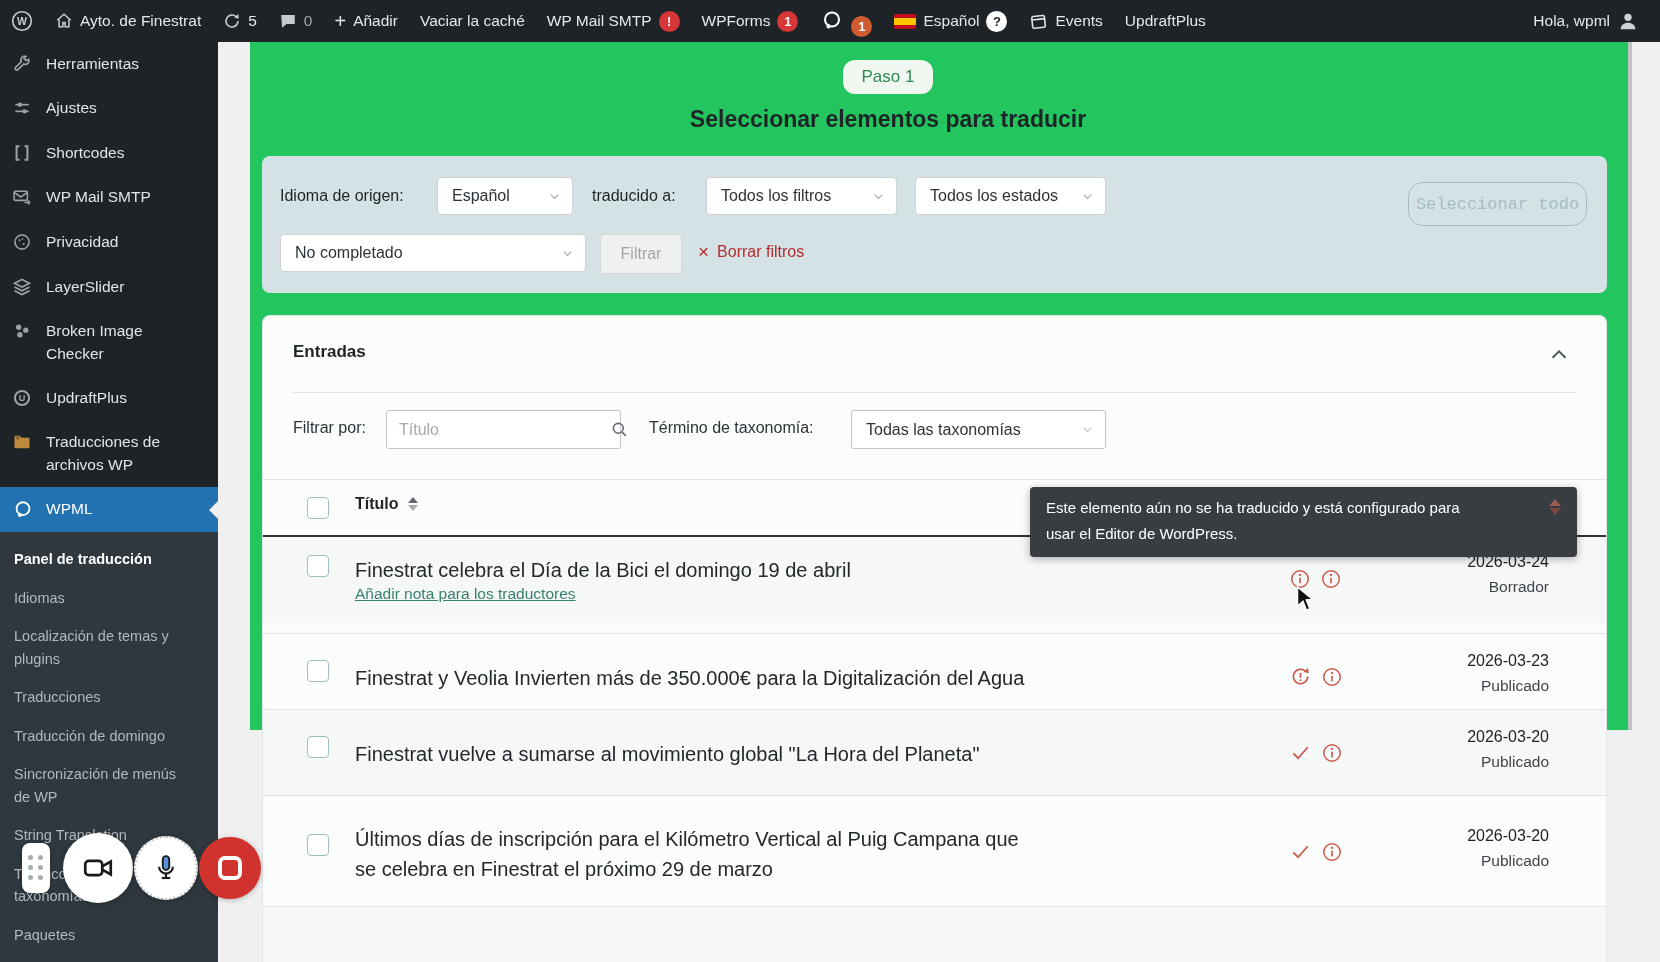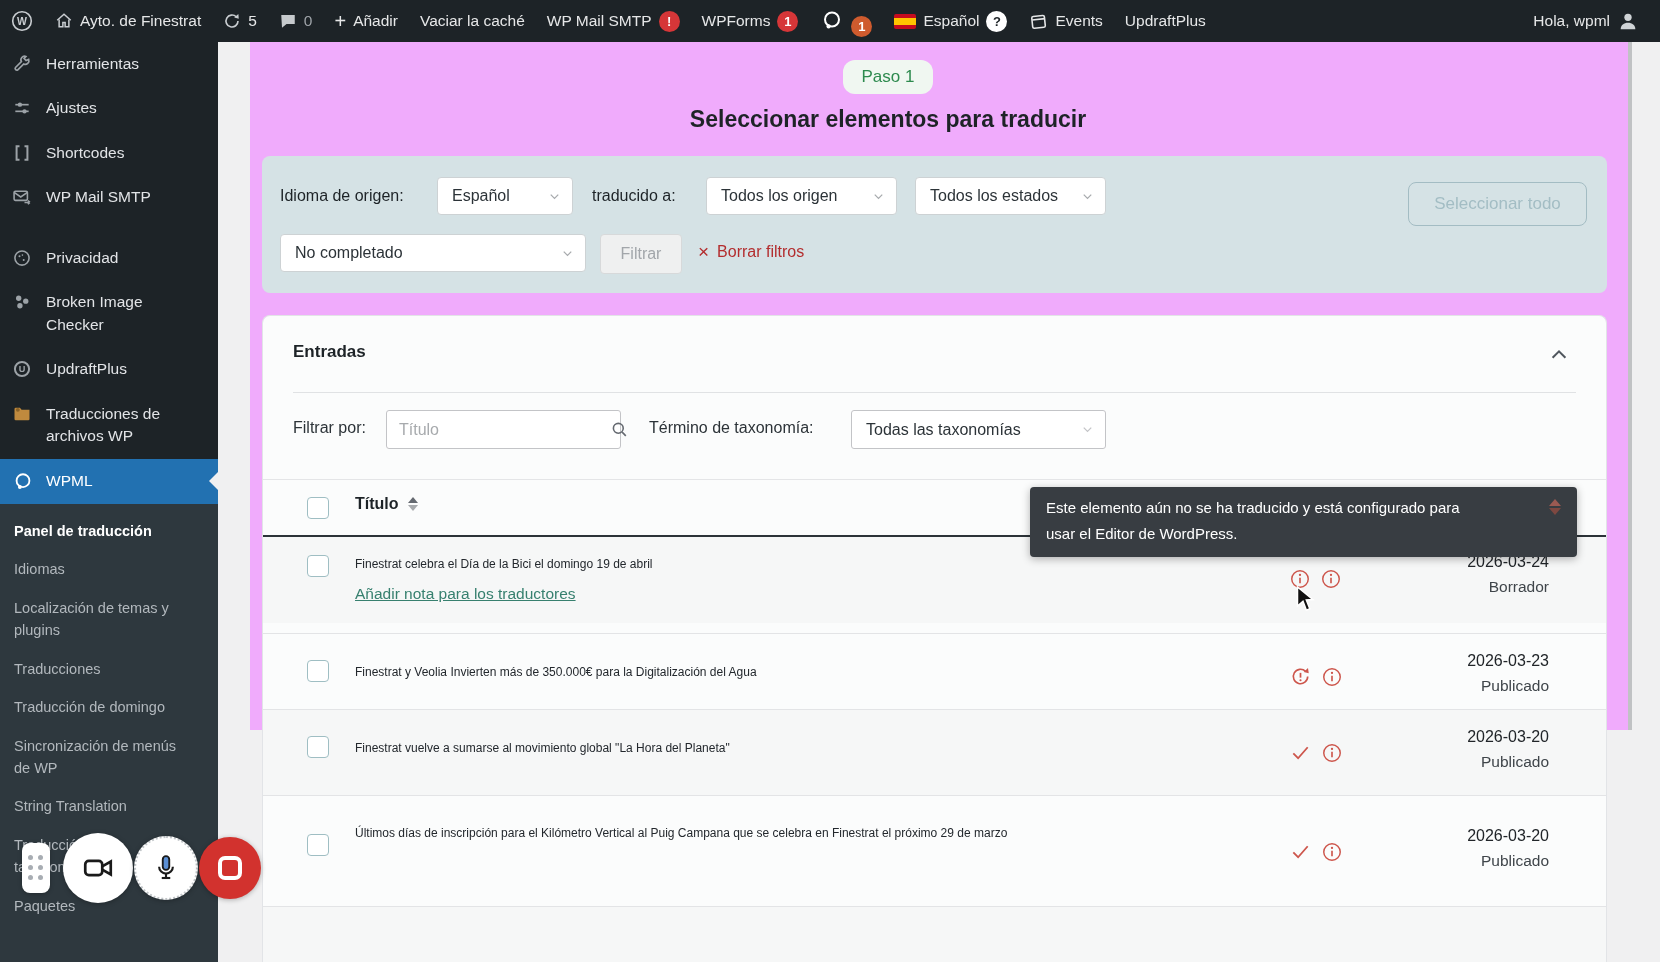--- a/index.html
+++ b/index.html
@@ -28,36 +28,36 @@
   .side-item.active{background:#2271b1;color:#fff;position:relative;}
   .side-item.active .sidico{color:#fff;}
   .side-item.active::after{content:'';position:absolute;right:0;top:50%;transform:translateY(-50%);
     border:9px solid transparent;border-right-color:#f0f0f1;}
   .side-gap{height:16px;}
   .submenu{background:#2e383e;flex:1;padding:16px 10px 0 14px;}
   .submenu-item{font-size:14.5px;color:#b2b8bd;margin-bottom:16px;line-height:1.55;cursor:default;}
   .submenu-item.current{color:#fff;font-weight:bold;}
 
   
-  .maincard{position:absolute;left:250px;top:42px;width:1378px;height:688px;background:#f0abfc;
+  .maincard{position:absolute;left:250px;top:42px;width:1378px;height:688px;background:#22c55e;
     border-right:4px solid #c0c2c4;box-sizing:content-box;}
   .step-badge{position:absolute;left:593px;top:18px;width:90px;height:34px;background:#f0f7f1;
     color:#2d8a4e;font-size:17px;border-radius:12px;display:flex;align-items:center;justify-content:center;}
   .page-title{position:absolute;left:0;top:64px;width:1276px;text-align:center;font-size:23px;
     font-weight:bold;color:#1e2327;}
 
   
   .filterpanel{position:absolute;left:12px;top:114px;width:1345px;height:137px;background:#d5e2e5;border-radius:8px;}
   .flabel{position:absolute;font-size:16px;color:#1d2327;}
   .select{position:absolute;background:#fff;border:1px solid #cdd2d4;border-radius:4px;height:38px;
     display:flex;align-items:center;justify-content:space-between;padding:0 10px 0 14px;font-size:16px;
     color:#2c3338;box-sizing:border-box;cursor:pointer;}
   .btn-ghost{position:absolute;right:20px;top:26px;width:177px;height:42px;border:1px solid #a3bcc3;
-    border-radius:8px;color:#a3bdc4;font-size:17px;background:transparent;display:flex;
-    align-items:center;justify-content:center;}
+    border-radius:15px;color:#a3bdc4;font-size:17px;background:transparent;display:flex;
+    align-items:center;justify-content:center;font-family:Liberation Mono, monospace;}
   .btn-filtrar{position:absolute;left:338px;top:78px;width:80px;height:38px;background:#eff0f0;
     border:1px solid #d7d9da;border-radius:4px;color:#a2a6aa;font-size:16px;display:flex;
     align-items:center;justify-content:center;}
   .clear-filters{position:absolute;left:436px;top:86px;display:flex;gap:8px;align-items:center;
     color:#b32d2e;font-size:16px;cursor:pointer;}
   .clear-x{font-size:19px;line-height:1;}
 
   
   .entriespanel{position:absolute;left:12px;top:273px;width:1345px;height:651px;background:#fbfcfc;
     border:1px solid #e2e4e7;border-bottom:none;border-radius:8px 8px 0 0;box-sizing:border-box;overflow:hidden;}
@@ -79,21 +79,21 @@
   .sortarrows{display:inline-flex;flex-direction:column;gap:2px;cursor:pointer;}
   .tri-up{width:0;height:0;border-left:5px solid transparent;border-right:5px solid transparent;
     border-bottom:6px solid #646970;}
   .tri-down{width:0;height:0;border-left:5px solid transparent;border-right:5px solid transparent;
     border-top:6px solid #a7aaad;}
   .tbl-headline{position:absolute;left:0;right:0;top:219px;height:2px;background:#2c3338;}
 
   .trow{position:absolute;left:0;right:0;border-top:1px solid #e3e4e6;}
   .trow.stripe{background:#f6f7f7;}
   .trow .cb{left:44px;}
-  .rtitle{position:absolute;left:92px;font-size:12px;color:#23282d;line-height:1.5;max-width:680px;}
+  .rtitle{position:absolute;left:92px;font-size:20px;color:#23282d;line-height:1.5;max-width:680px;}
   .rnote{position:absolute;left:92px;font-size:15.5px;color:#37806f;text-decoration:underline;cursor:pointer;}
   .sicons{position:absolute;left:1026px;display:flex;gap:9px;align-items:center;color:#cd564c;}
   .sicons span{cursor:pointer;}
   .rdate{position:absolute;right:57px;text-align:right;}
   .rdate .d{font-size:16px;color:#212529;text-align:right;}
   .rdate .s{font-size:15.5px;color:#3f454a;margin-top:7px;}
 
   
   .tooltip{position:absolute;left:1030px;top:487px;width:547px;box-sizing:border-box;background:#383d42;
     color:#fff;font-size:15px;line-height:1.74;padding:8px 16px 10px;border-radius:4px;z-index:55;
@@ -257,20 +257,30 @@
     <span class="sidico">
       <svg width="20" height="20" viewBox="0 0 24 24">
           <circle cx="12" cy="12" r="8.5" fill="none" stroke="currentColor" stroke-width="1.9"></circle>
           <circle cx="9" cy="10" r="1.2" fill="currentColor"></circle>
           <circle cx="14" cy="14.5" r="1.2" fill="currentColor"></circle>
           <circle cx="12.5" cy="8.5" r="1" fill="currentColor"></circle>
         </svg>
     </span>
     <span>Privacidad</span>
   </div>
+  <div class="side-item">
+    <span class="sidico">
+      <svg width="20" height="20" viewBox="0 0 24 24" fill="none" stroke="currentColor" stroke-width="2">
+          <path d="M12 3l9 4.5L12 12 3 7.5z"></path>
+          <path d="M3 12l9 4.5 9-4.5"></path>
+          <path d="M3 16.5 12 21l9-4.5"></path>
+        </svg>
+    </span>
+    <span>LayerSlider</span>
+  </div>
   <div class="side-item" style="width:170px">
     <span class="sidico">
       <svg width="20" height="20" viewBox="0 0 24 24">
           <circle cx="8" cy="7.5" r="3.2" fill="currentColor"></circle>
           <circle cx="16.5" cy="11" r="3.2" fill="currentColor"></circle>
           <circle cx="9.5" cy="16.5" r="3.2" fill="currentColor"></circle>
         </svg>
     </span>
     <span>Broken Image Checker</span>
   </div>
@@ -324,21 +334,21 @@
     <div class="select" style="left:175px;top:21px;width:136px;">
       <span>Español</span>
       <span>
           <svg width="15" height="15" viewBox="0 0 24 24" fill="none" stroke="#a7aaad" stroke-width="2">
             <polyline points="6 9 12 15 18 9"></polyline>
           </svg>
         </span>
     </div>
     <div class="flabel" style="left:330px;top:31px;">traducido a:</div>
     <div class="select" style="left:444px;top:21px;width:191px;">
-      <span>Todos los origen</span>
+      <span>Todos los filtros</span>
       <span>
           <svg width="15" height="15" viewBox="0 0 24 24" fill="none" stroke="#a7aaad" stroke-width="2">
             <polyline points="6 9 12 15 18 9"></polyline>
           </svg>
         </span>
     </div>
     <div class="select" style="left:653px;top:21px;width:191px;">
       <span>Todos los estados</span>
       <span>
           <svg width="15" height="15" viewBox="0 0 24 24" fill="none" stroke="#a7aaad" stroke-width="2">

